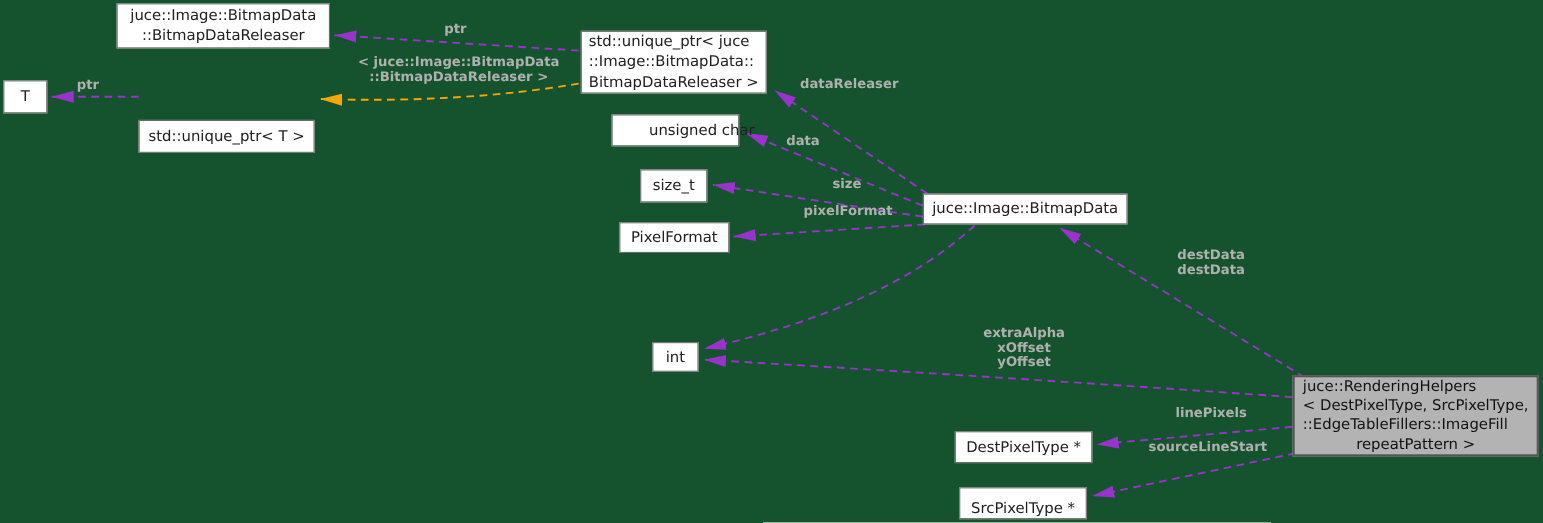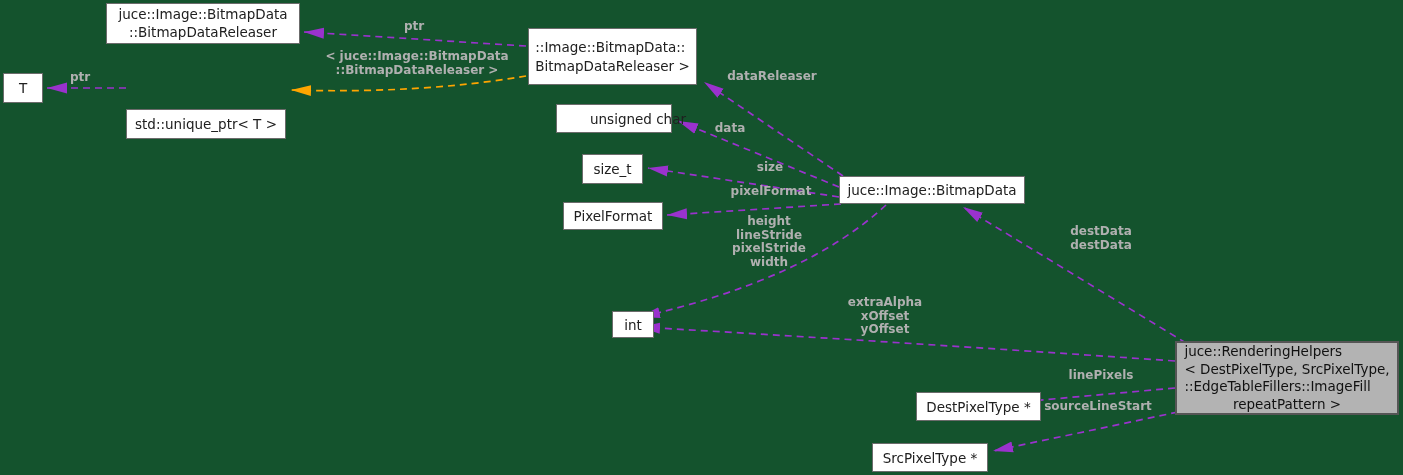--- a/index.html
+++ b/index.html
@@ -95,20 +95,21 @@
   <div class="node" style="left:3px; top:73px; width:40px; height:30px;">
     <span>T</span>
   </div>
 
   <div class="node" style="left:126px; top:73px; width:160px; height:30px;margin-top:36px;">
     <span>std::unique_ptr&lt; T &gt;</span>
   </div>
 
   <div class="node" style="left:528px; top:28px; width:169px; height:57px; line-height:18.3px;">
     <div class="block">
+      <div>std::unique_ptr&lt; juce</div>
       <div>::Image::BitmapData::</div>
       <div>BitmapDataReleaser &gt;</div>
     </div>
   </div>
 
   <div class="node" style="left:556px; top:104px; width:116px; height:29px;padding-left:48px;">
     <span>unsigned char</span>
   </div>
 
   <div class="node" style="left:582px; top:154px; width:61px; height:30px;">
@@ -116,29 +117,29 @@
   </div>
 
   <div class="node" style="left:563px; top:202px; width:100px; height:28px;">
     <span>PixelFormat</span>
   </div>
 
   <div class="node" style="left:839px; top:176px; width:186px; height:28px;">
     <span>juce::Image::BitmapData</span>
   </div>
 
-  <div class="node" style="left:612px; top:311px; width:42px; height:27px;">
+  <div class="node" style="left:593px; top:311px; width:42px; height:27px;">
     <span>int</span>
   </div>
 
-  <div class="node" style="left:868px; top:392px; width:125px; height:29px;margin-left:48px;">
+  <div class="node" style="left:868px; top:392px; width:125px; height:29px;">
     <span>DestPixelType *</span>
   </div>
 
-  <div class="node" style="left:872px; top:443px; width:116px; height:29px;">
+  <div class="node" style="left:872px; top:443px; width:116px; height:29px;align-items:flex-end;">
     <span>SrcPixelType *</span>
   </div>
 
   <div class="node highlight" style="left:1175px; top:341px; width:224px; height:74px; line-height:17.5px;">
     <div class="block">
       <div>juce::RenderingHelpers</div>
       <div>&lt; DestPixelType, SrcPixelType,</div>
       <div>::EdgeTableFillers::ImageFill</div>
       <div class="cline">repeatPattern &gt;</div>
     </div>
@@ -154,28 +155,22 @@
   <div class="elabel" style="left:80px; top:71px;">ptr</div>
 
   <div class="elabel" style="left:772px; top:70px;">dataReleaser</div>
 
   <div class="elabel" style="left:730px; top:122px;">data</div>
 
   <div class="elabel" style="left:770px; top:161px;">size</div>
 
   <div class="elabel" style="left:771px; top:185px;">pixelFormat</div>
 
-  <div class="elabel" style="left:769px; top:215px;">
-    <div>height</div>
-    <div>lineStride</div>
-    <div>pixelStride</div>
-    <div>width</div>
-  </div>
 
-  <div class="elabel" style="left:885px; top:296px;">
+  <div class="elabel" style="left:931px; top:296px;">
     <div>extraAlpha</div>
     <div>xOffset</div>
     <div>yOffset</div>
   </div>
 
   <div class="elabel" style="left:1101px; top:225px;">
     <div>destData</div>
     <div>destData</div>
   </div>
 

